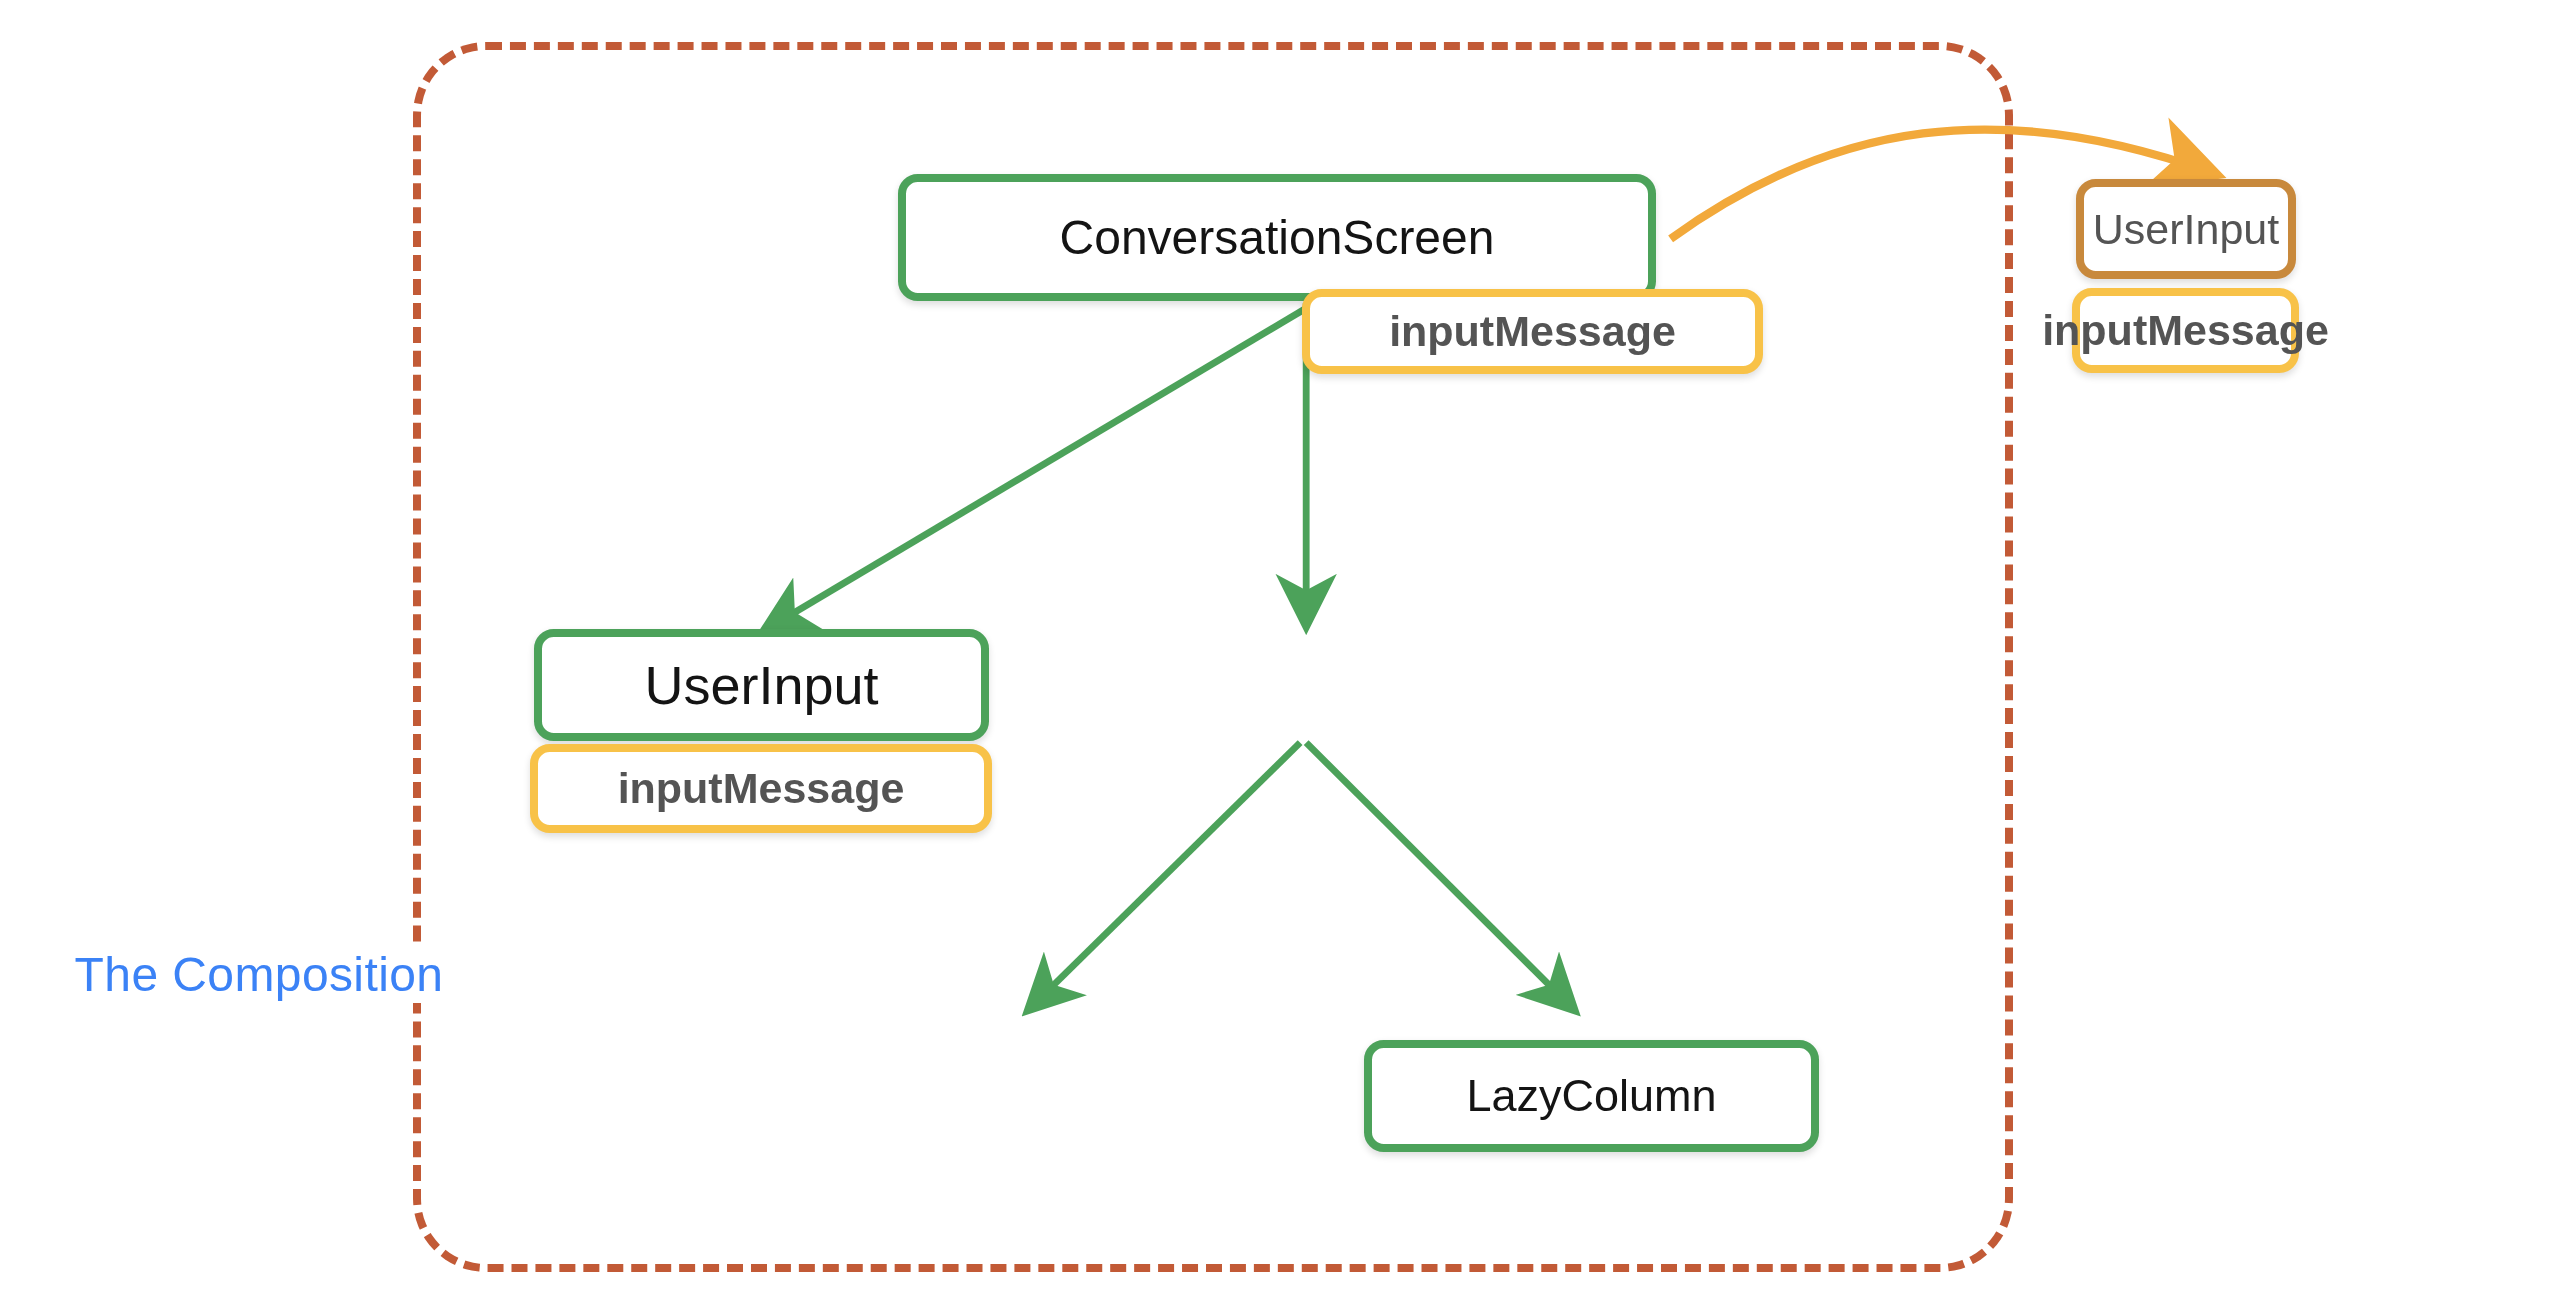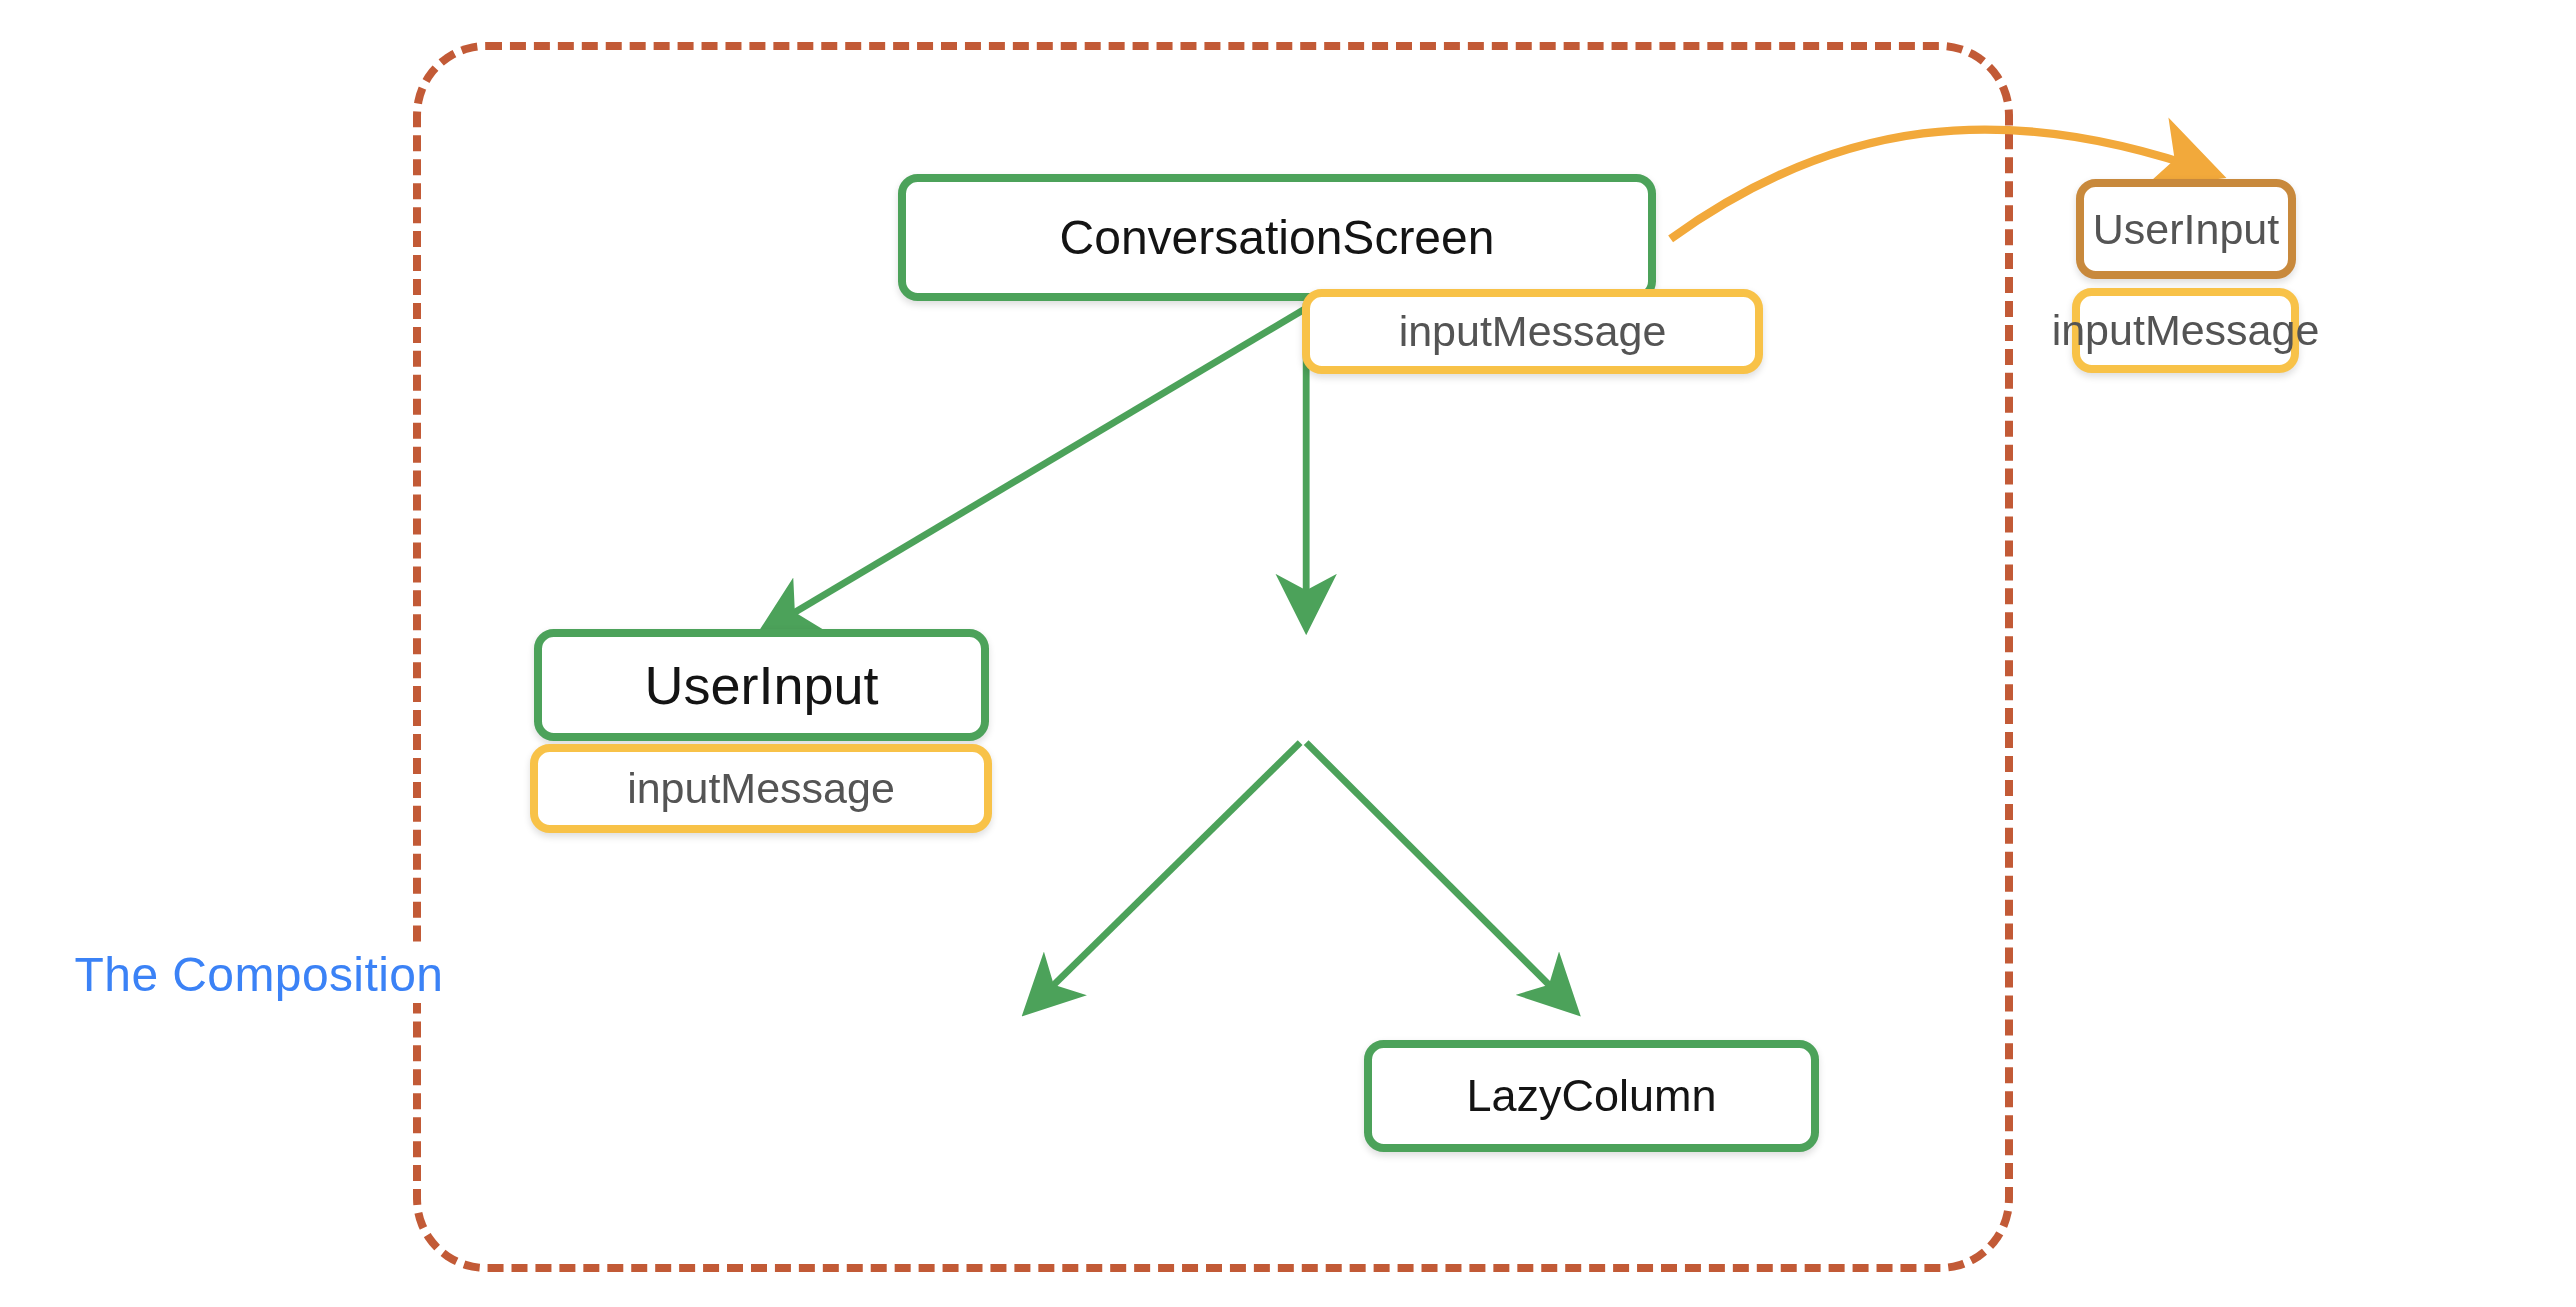--- a/index.html
+++ b/index.html
@@ -58,20 +58,21 @@
     border: 8.3px solid #4CA25A;
     color: #141414;
   }
   .node.viewmodel {
     border: 8.3px solid #C8893C;
     color: #545454;
   }
   .node.state {
     border: 8.3px solid #F8C248;
     color: #545454;
+    font-weight: bold;
   }
 
   
   #node-conversation-screen { left: 898px; top: 174px;  width: 758px; height: 127px; font-size: 48px; }
   #node-conv-state         { left: 1302px; top: 289px;  width: 461px;  height: 85px; font-size: 43px; }
 
   #node-viewmodel          { left: 2076px; top: 179px;  width: 220px;  height: 100px; font-size: 43px; }
   #node-vm-state           { left: 2072px; top: 288px;  width: 227px;  height: 85px; font-size: 43px; }
 
   #node-user-input         { left: 534px;  top: 629px;  width: 455px;  height: 112px; font-size: 54px; }

